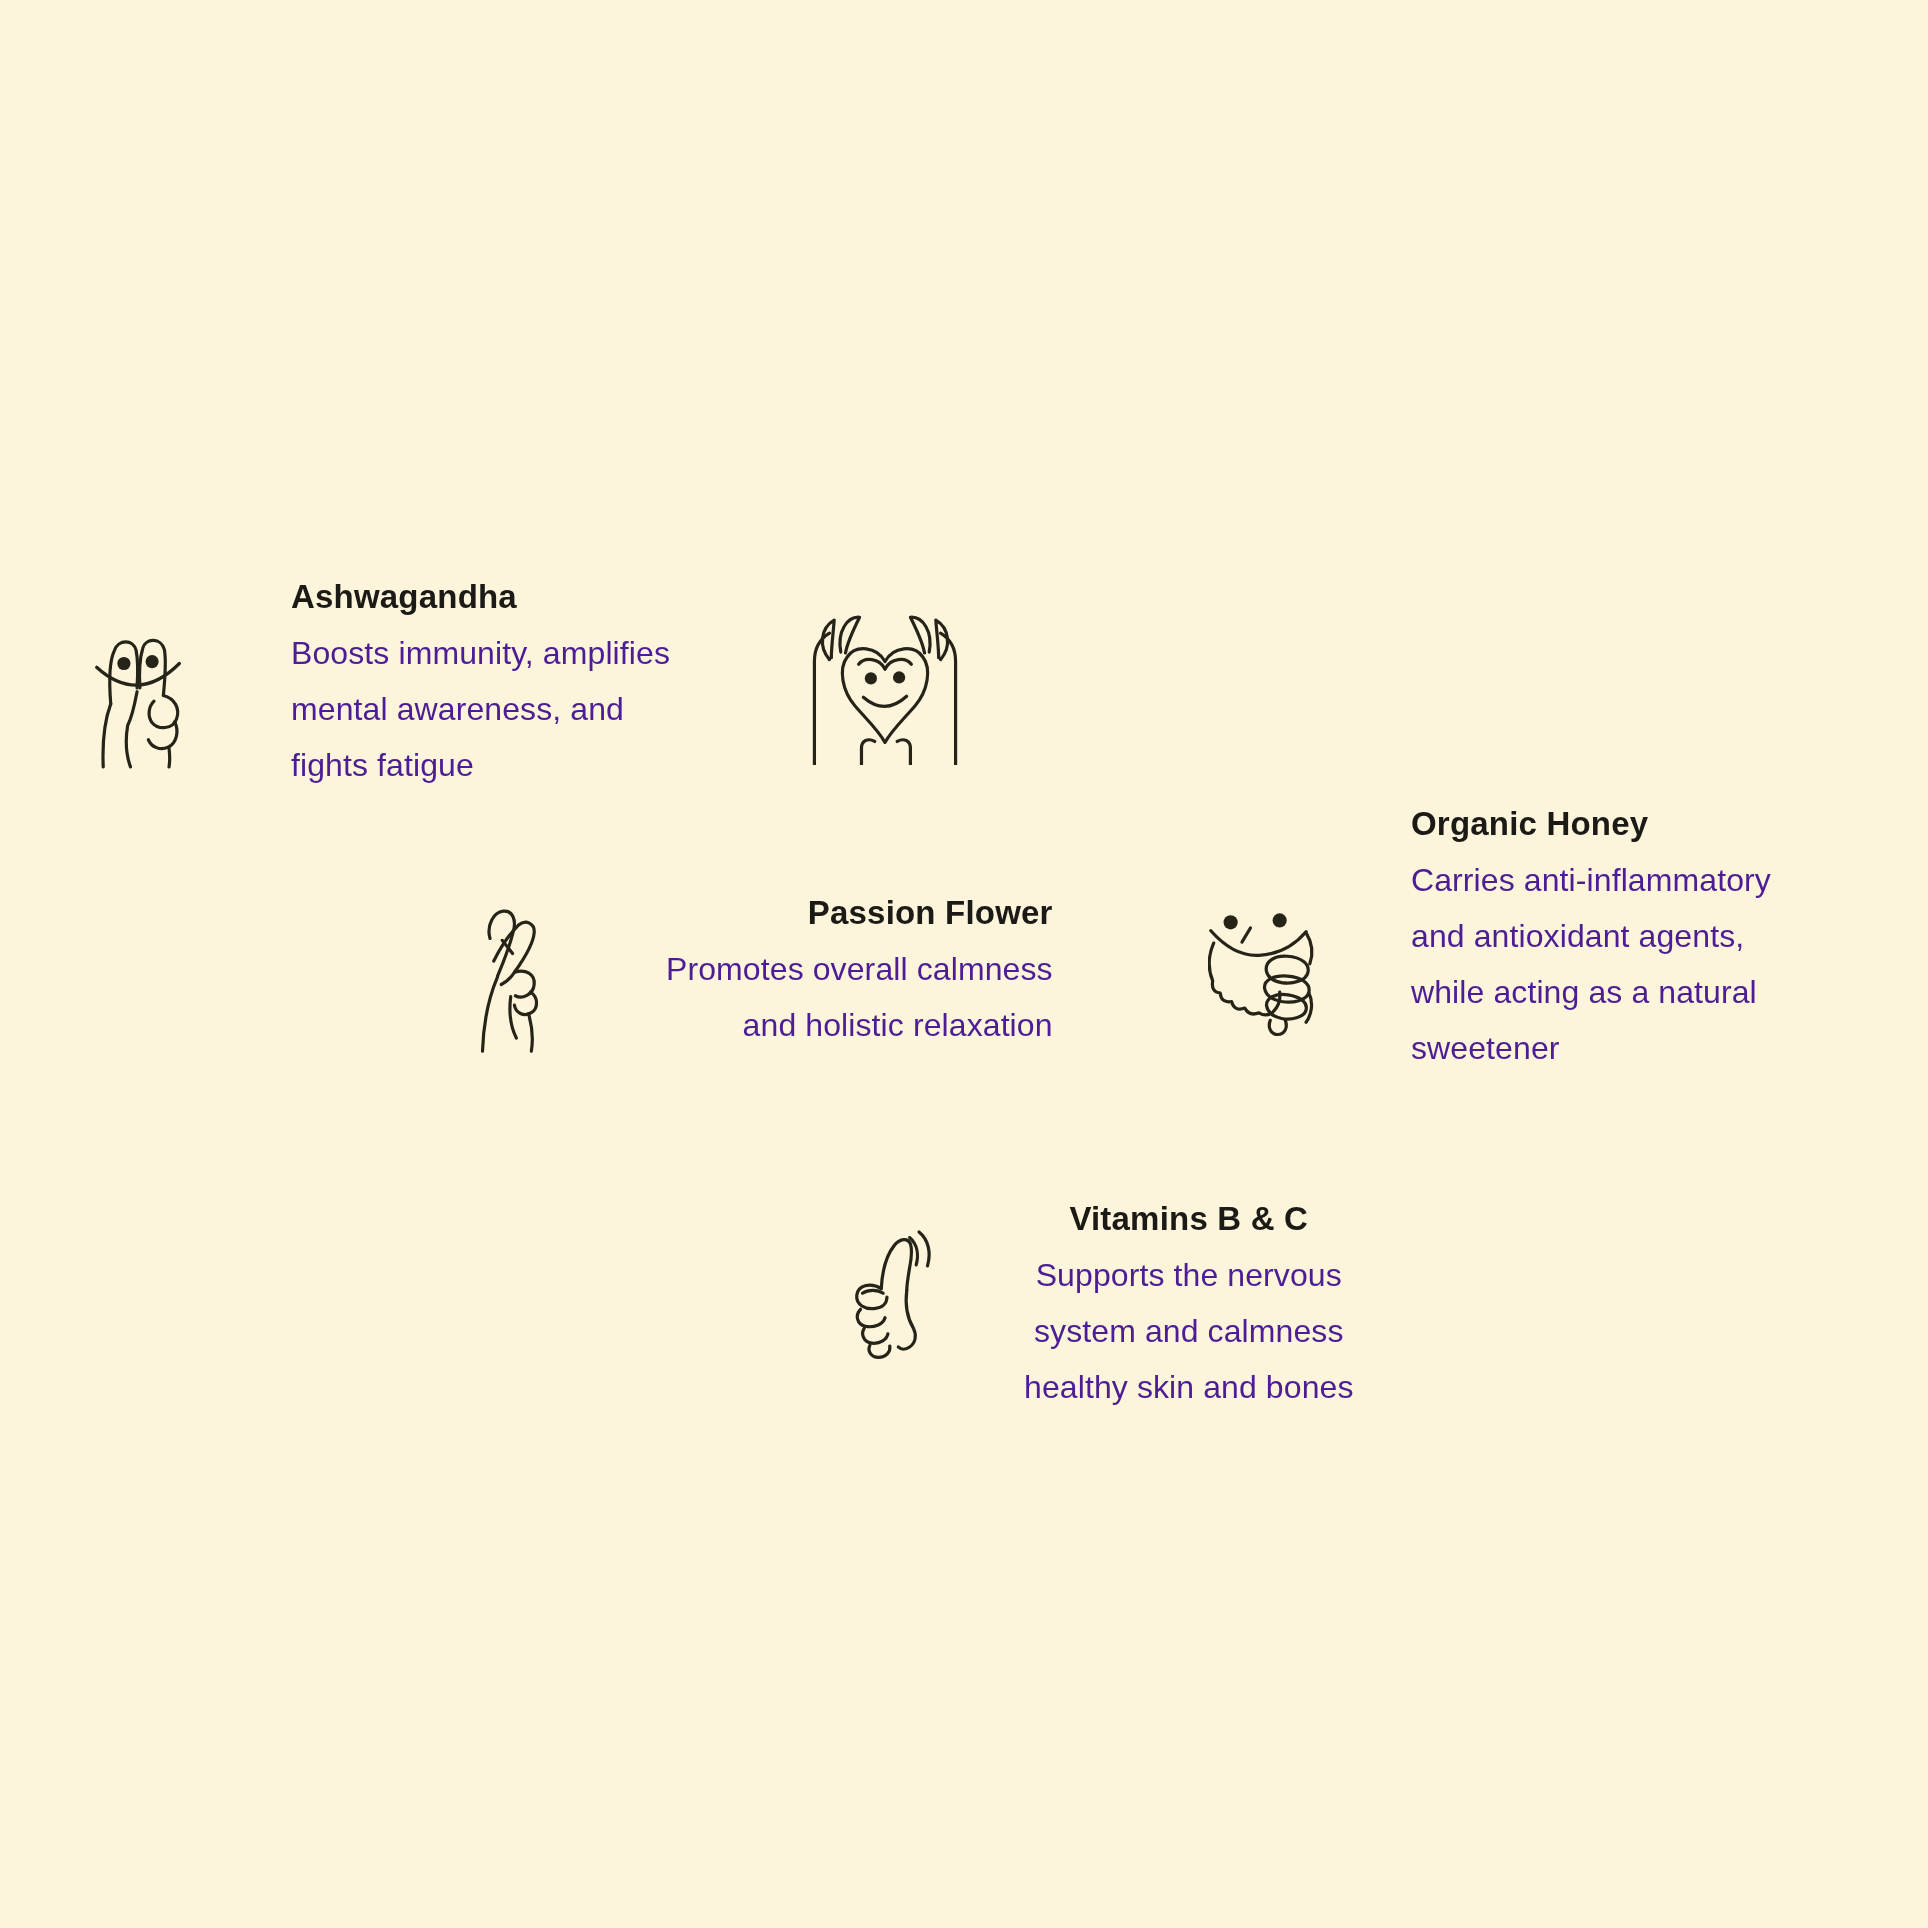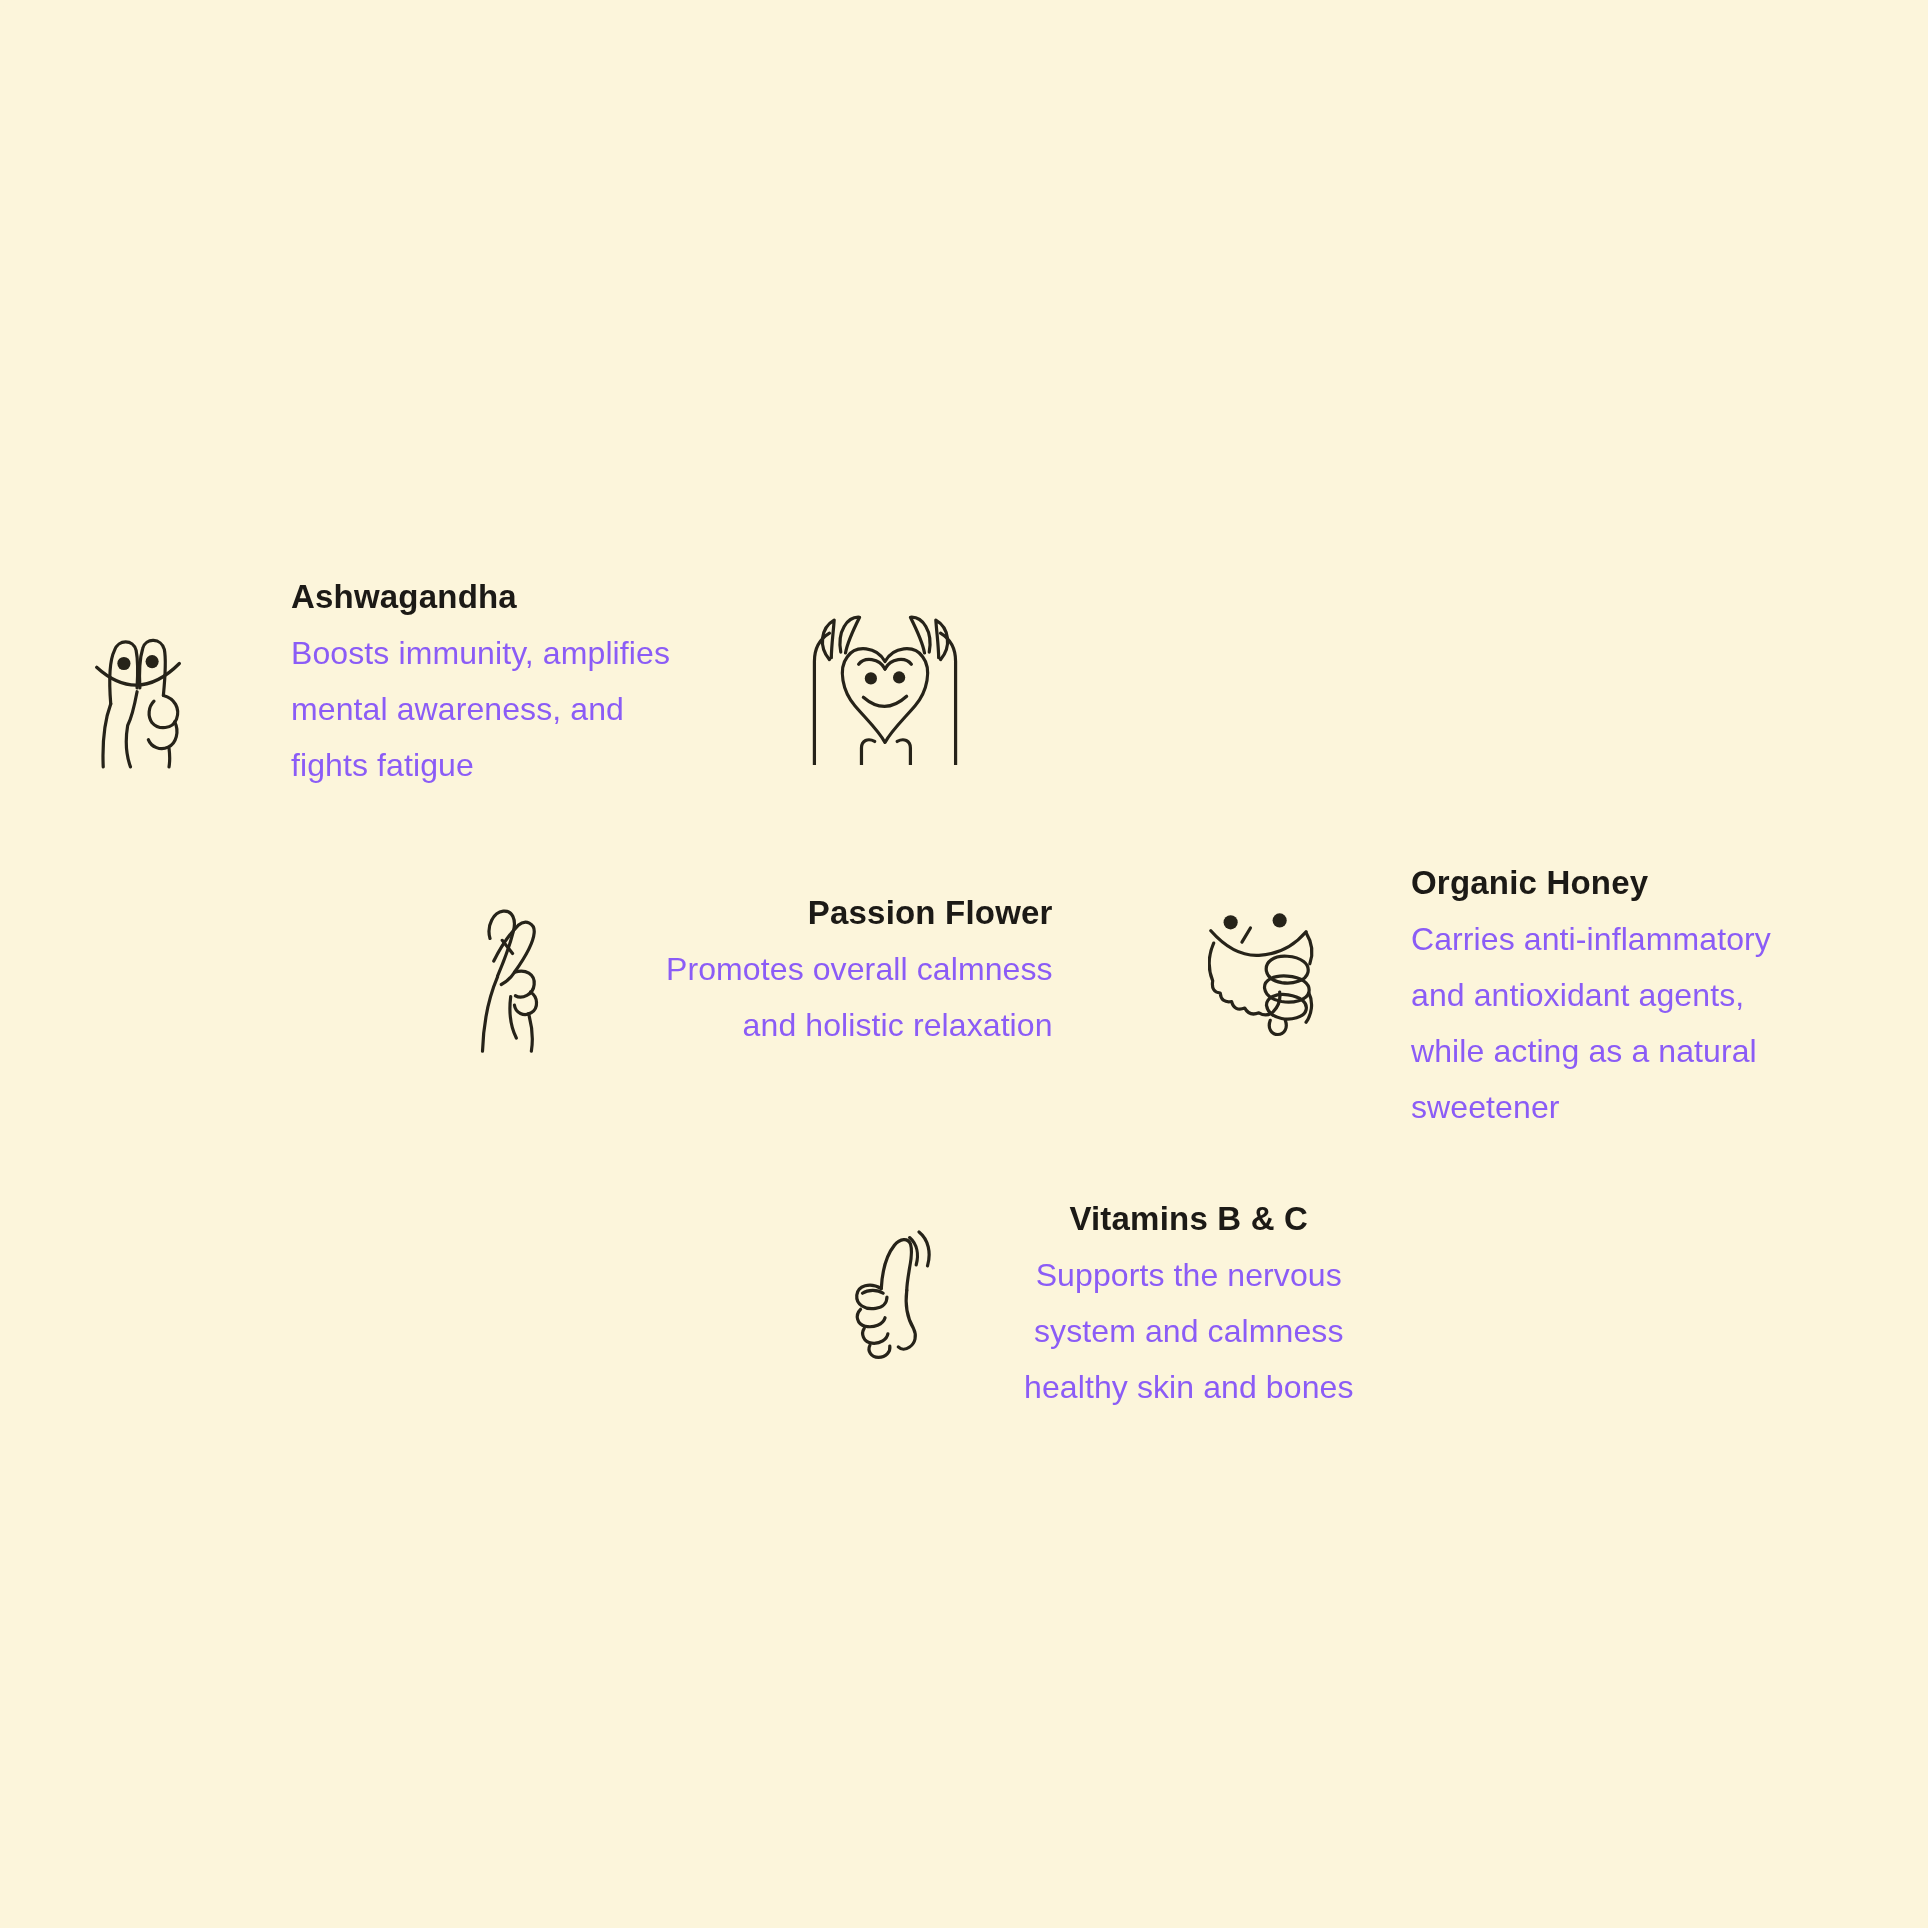--- a/index.html
+++ b/index.html
@@ -30,32 +30,32 @@
     font-weight: 700;
     letter-spacing: 0.2px;
     color: #1c1a16;
   }
   .txt p {
     margin: 0;
     font-size: 32px;
     line-height: 56px;
     font-weight: 400;
     letter-spacing: 0.1px;
-    color: #8b5cf6;
+    color: #4c1d95;
     white-space: pre-line;
   }
   
   .i1-icon { left: 91px;  top: 605px;  width: 94px; height: 164px; }
   .i1-txt  { left: 291px; top: 569px; }
   .i2-icon { left: 805px; top: 605px;  width: 160px; height: 160px; }
   .i2-txt  { left: 1036px; top: 569px; }
   .i3-icon { left: 471px; top: 899px;  width: 85px;  height: 155px; }
   .i3-txt  { left: 666px; top: 885px; text-align: right; }
   .i4-icon { left: 1208px; top: 911px; width: 132px; height: 132px; }
-  .i4-txt  { left: 1411px; top: 855px; }
+  .i4-txt  { left: 1411px; top: 796px; }
   .i5-icon { left: 853px; top: 1230px; width: 83px;  height: 134px; }
   .i5-txt  { left: 1024px; top: 1191px; text-align: center; }
 </style>
 </head>
 <body>
 
 <div class="canvas">
 
   <div class="icon i1-icon">
     <svg viewBox="0 0 100 174" aria-hidden="true">

